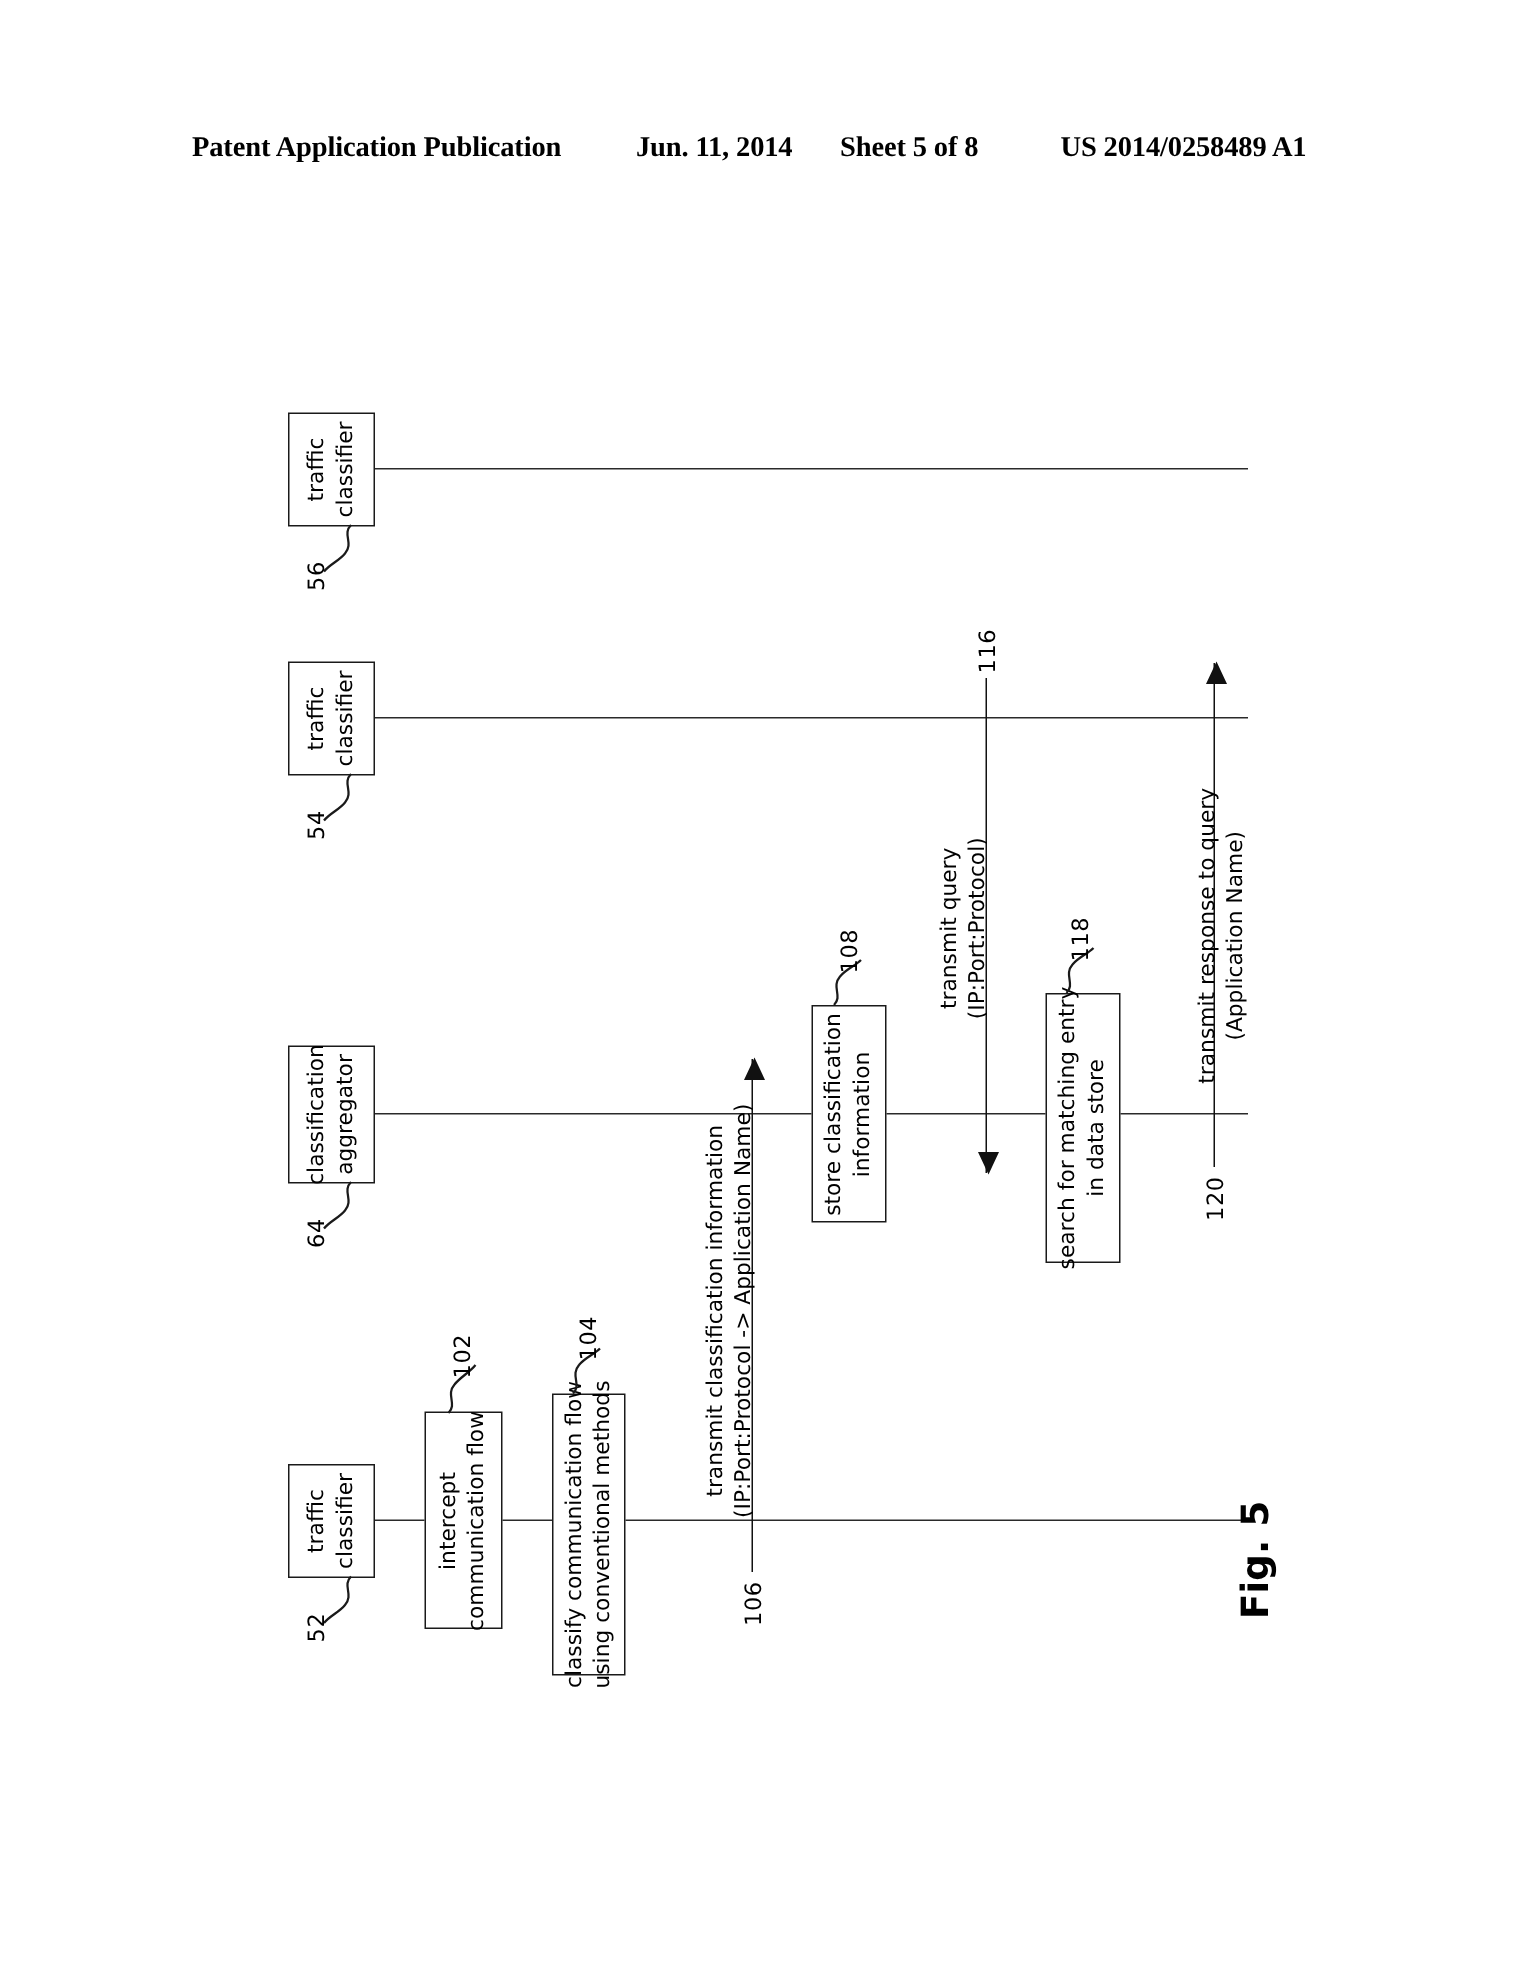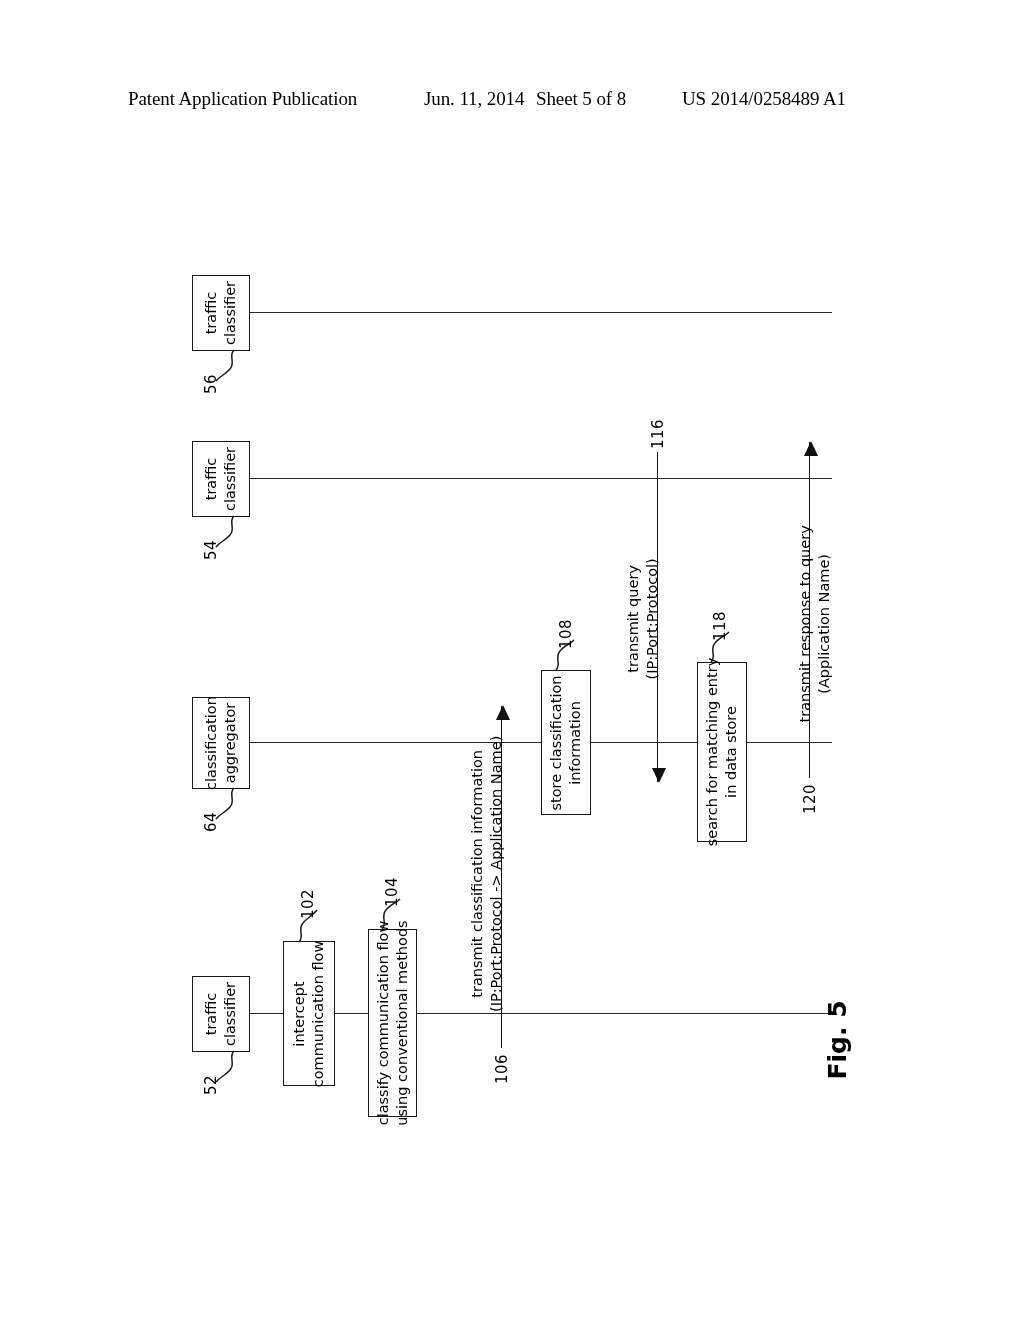--- a/index.html
+++ b/index.html
@@ -17,29 +17,29 @@
   }
 
   
   #page-header {
     position: absolute;
     top: 88px;
     left: 0;
     width: 1024px;
     height: 32px;
     font-family: "Liberation Serif", serif;
-    font-weight: normal;
+    font-weight: bold;
     font-size: 19px;
     letter-spacing: -0.1px;
     white-space: nowrap;
   }
   #page-header .hdr-left   { position: absolute; left: 128px;  top: 0; }
   #page-header .hdr-date   { position: absolute; left: 424px;  top: 0; }
-  #page-header .hdr-sheet  { position: absolute; left: 536px;  top: 0; text-align: center; }
-  #page-header .hdr-right  { position: absolute; left: 682px;  top: 0; }
+  #page-header .hdr-sheet  { position: absolute; left: 560px;  top: 0; text-align: center; }
+  #page-header .hdr-right  { position: absolute; left: 707px;  top: 0; }
 
   
   #diagram {
     position: absolute;
     left: 0;
     top: 0;
     width: 1024px;
     height: 1320px;
   }
 

